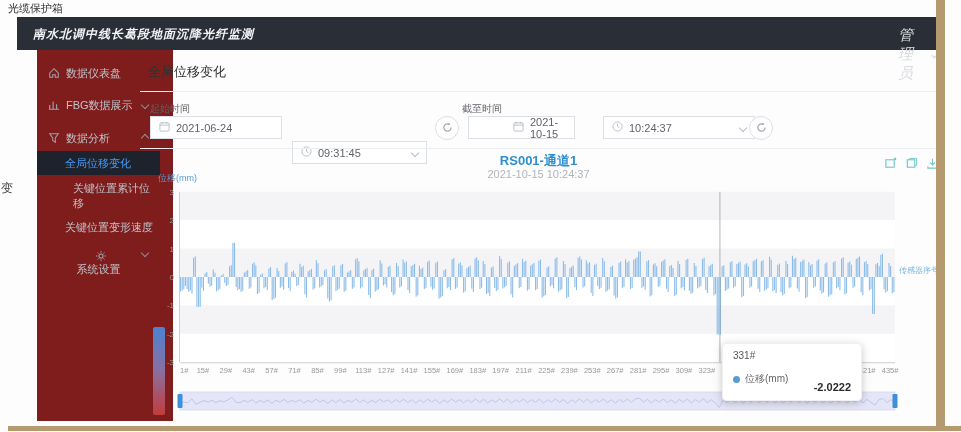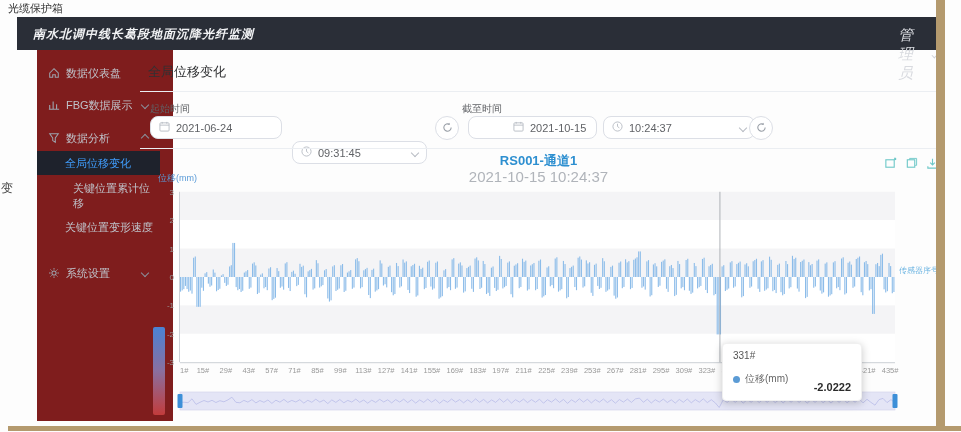--- a/index.html
+++ b/index.html
@@ -23,25 +23,25 @@
   .sb-sub.active{background:#1e222c;color:#409eff;height:24px;}
   .chev{width:5px;height:5px;border-right:1px solid #8a909b;border-bottom:1px solid #8a909b;display:inline-block;}
   .chev.down{transform:rotate(45deg);}
   .chev.up{transform:rotate(-135deg);}
   .sb-item .chev{position:absolute;right:12px;}
   .hdr-user .chev{border-color:#cfd2d8;}
   
   .main-title{left:148px;top:63px;font-size:13px;color:#303133;z-index:2;}
   .divider{height:1px;background:#ebeef2;z-index:2;}
   .flabel{font-size:10px;color:#606266;z-index:2;}
-  .inp{background:#fff;border:1px solid #dcdfe6;border-radius:8px;height:23px;display:flex;align-items:center;font-size:11px;color:#606266;box-sizing:border-box;padding:0 8px;gap:6px;z-index:2;cursor:text;}
+  .inp{background:#fff;border:1px solid #dcdfe6;border-radius:0;height:23px;display:flex;align-items:center;font-size:11px;color:#606266;box-sizing:border-box;padding:0 8px;gap:6px;z-index:2;cursor:text;}
   .inp .chev{border-color:#b8bcc4;margin-left:auto;}
   .circle-btn{width:22px;height:22px;border:1px solid #dcdfe6;border-radius:50%;background:#fff;display:flex;align-items:center;justify-content:center;z-index:2;cursor:pointer;}
   .chart-title{left:140px;top:152px;width:797px;text-align:center;font-size:13px;font-weight:bold;color:#2d8fd0;z-index:2;}
-  .chart-sub{left:140px;top:168px;width:797px;text-align:center;font-size:15px;color:#b0b4ba;z-index:2;}
+  .chart-sub{left:140px;top:168px;width:797px;text-align:center;font-size:11px;color:#b0b4ba;z-index:2;}
   .toolbox{left:884px;top:157px;display:flex;gap:8px;z-index:4;}
   .toolbox span{display:inline-flex;cursor:pointer;}
   svg.chartsvg{position:absolute;left:0;top:0;z-index:3;pointer-events:none;}
   svg text{font-family:"Liberation Sans","DejaVu Sans",sans-serif;}
   .tooltip{left:722px;top:343px;width:118px;background:#fff;border:1px solid #f0f0f0;border-radius:4px;box-shadow:0 2px 8px rgba(0,0,0,.22);padding:6px 10px 7px;z-index:6;}
   .tooltip .l1{font-size:10px;color:#555;}
   .tooltip .l2{display:flex;align-items:center;margin-top:4px;font-size:10px;color:#666;}
   .tooltip .dot{width:7px;height:7px;border-radius:50%;background:#5b9bd5;margin-right:5px;}
   .tooltip .val{margin-left:auto;font-size:11px;font-weight:bold;color:#2b2b2b;margin-top:16px;}
 </style>
@@ -90,21 +90,21 @@
     </div>
     <div class="sb-sub active" style="top:101px;">
       <span>全局位移变化</span>
     </div>
     <div class="sb-sub" style="top:135px;padding-left:36px;">
       <span>关键位置累计位移</span>
     </div>
     <div class="sb-sub" style="top:166px;">
       <span>关键位置变形速度</span>
     </div>
-    <div class="sb-item" style="top:212px;">
+    <div class="sb-item" style="top:200px;flex-direction:column;">
       <span class="ic">
           <svg width="12" height="12" viewBox="0 0 14 14">
             <circle cx="7" cy="7" r="2.4" fill="none" stroke="#9da3ad" stroke-width="1.2"></circle>
             <path d="M7 1.2 V3 M7 11 V12.8 M1.2 7 H3 M11 7 H12.8 M2.9 2.9 L4.2 4.2 M9.8 9.8 L11.1 11.1 M11.1 2.9 L9.8 4.2 M4.2 9.8 L2.9 11.1" stroke="#9da3ad" stroke-width="1.1"></path>
           </svg>
         </span>
       <span>系统设置</span>
       <i class="chev down"></i>
     </div>
   </div>
@@ -129,21 +129,21 @@
     <i class="chev down"></i>
   </div>
   <div class="abs circle-btn" style="left:435px;top:116px;">
     <span><svg width="11" height="11" viewBox="0 0 12 12">
           <path d="M10 6 A4 4 0 1 1 8.2 2.7" fill="none" stroke="#9aa0a8" stroke-width="1.2"></path>
           <path d="M8.2 0.8 L8.4 3 L6.3 2.5 Z" fill="#9aa0a8"></path>
         </svg></span>
   </div>
 
   <div class="abs flabel" style="left:462px;top:102px;">截至时间</div>
-  <div class="abs inp" style="left:468px;top:116px;width:129px;padding-left:44px;">
+  <div class="abs inp" style="left:468px;top:116px;width:107px;padding-left:44px;">
     <span><svg width="11" height="11" viewBox="0 0 12 12">
           <rect x="1" y="2" width="10" height="9" rx="1" fill="none" stroke="#b8bcc4"></rect>
           <path d="M3.5 1 V3 M8.5 1 V3 M1 4.5 H11" stroke="#b8bcc4"></path>
         </svg></span>
     <span>2021-10-15</span>
   </div>
   <div class="abs inp" style="left:603px;top:116px;width:152px;">
     <span><svg width="11" height="11" viewBox="0 0 12 12">
           <circle cx="6" cy="6" r="5" fill="none" stroke="#b8bcc4"></circle>
           <path d="M6 3 V6 L8 7.5" fill="none" stroke="#b8bcc4"></path>

